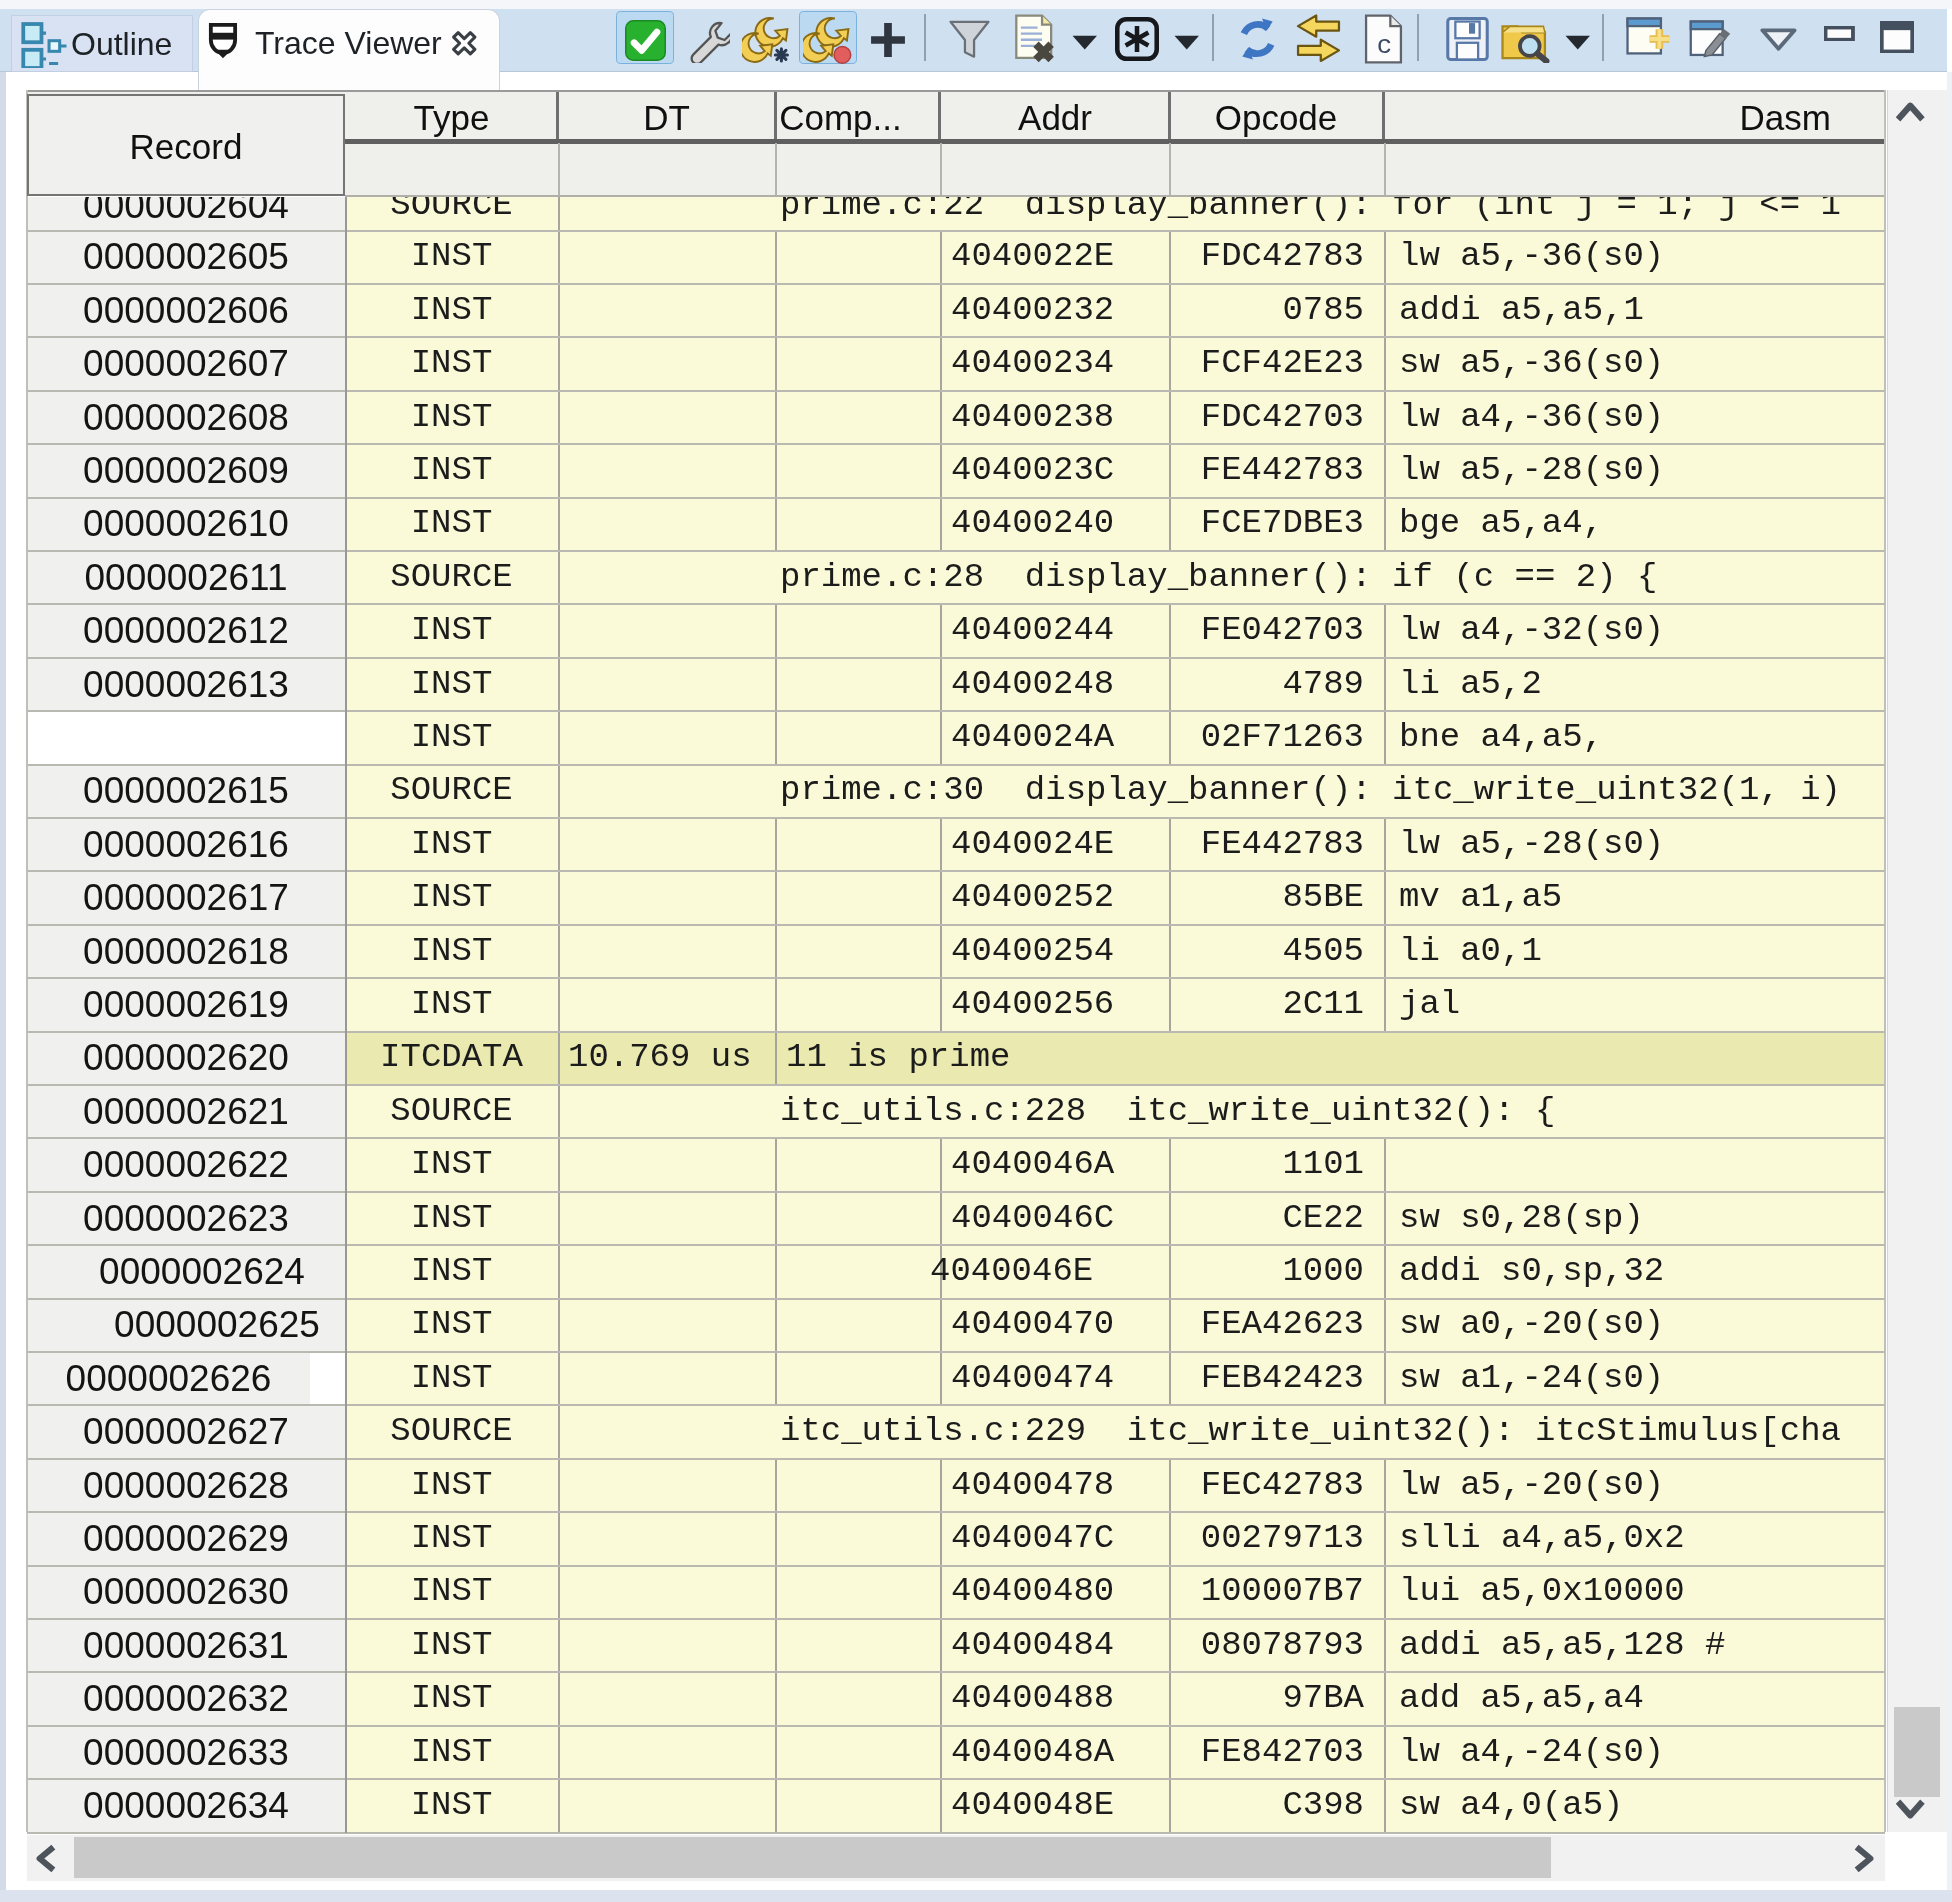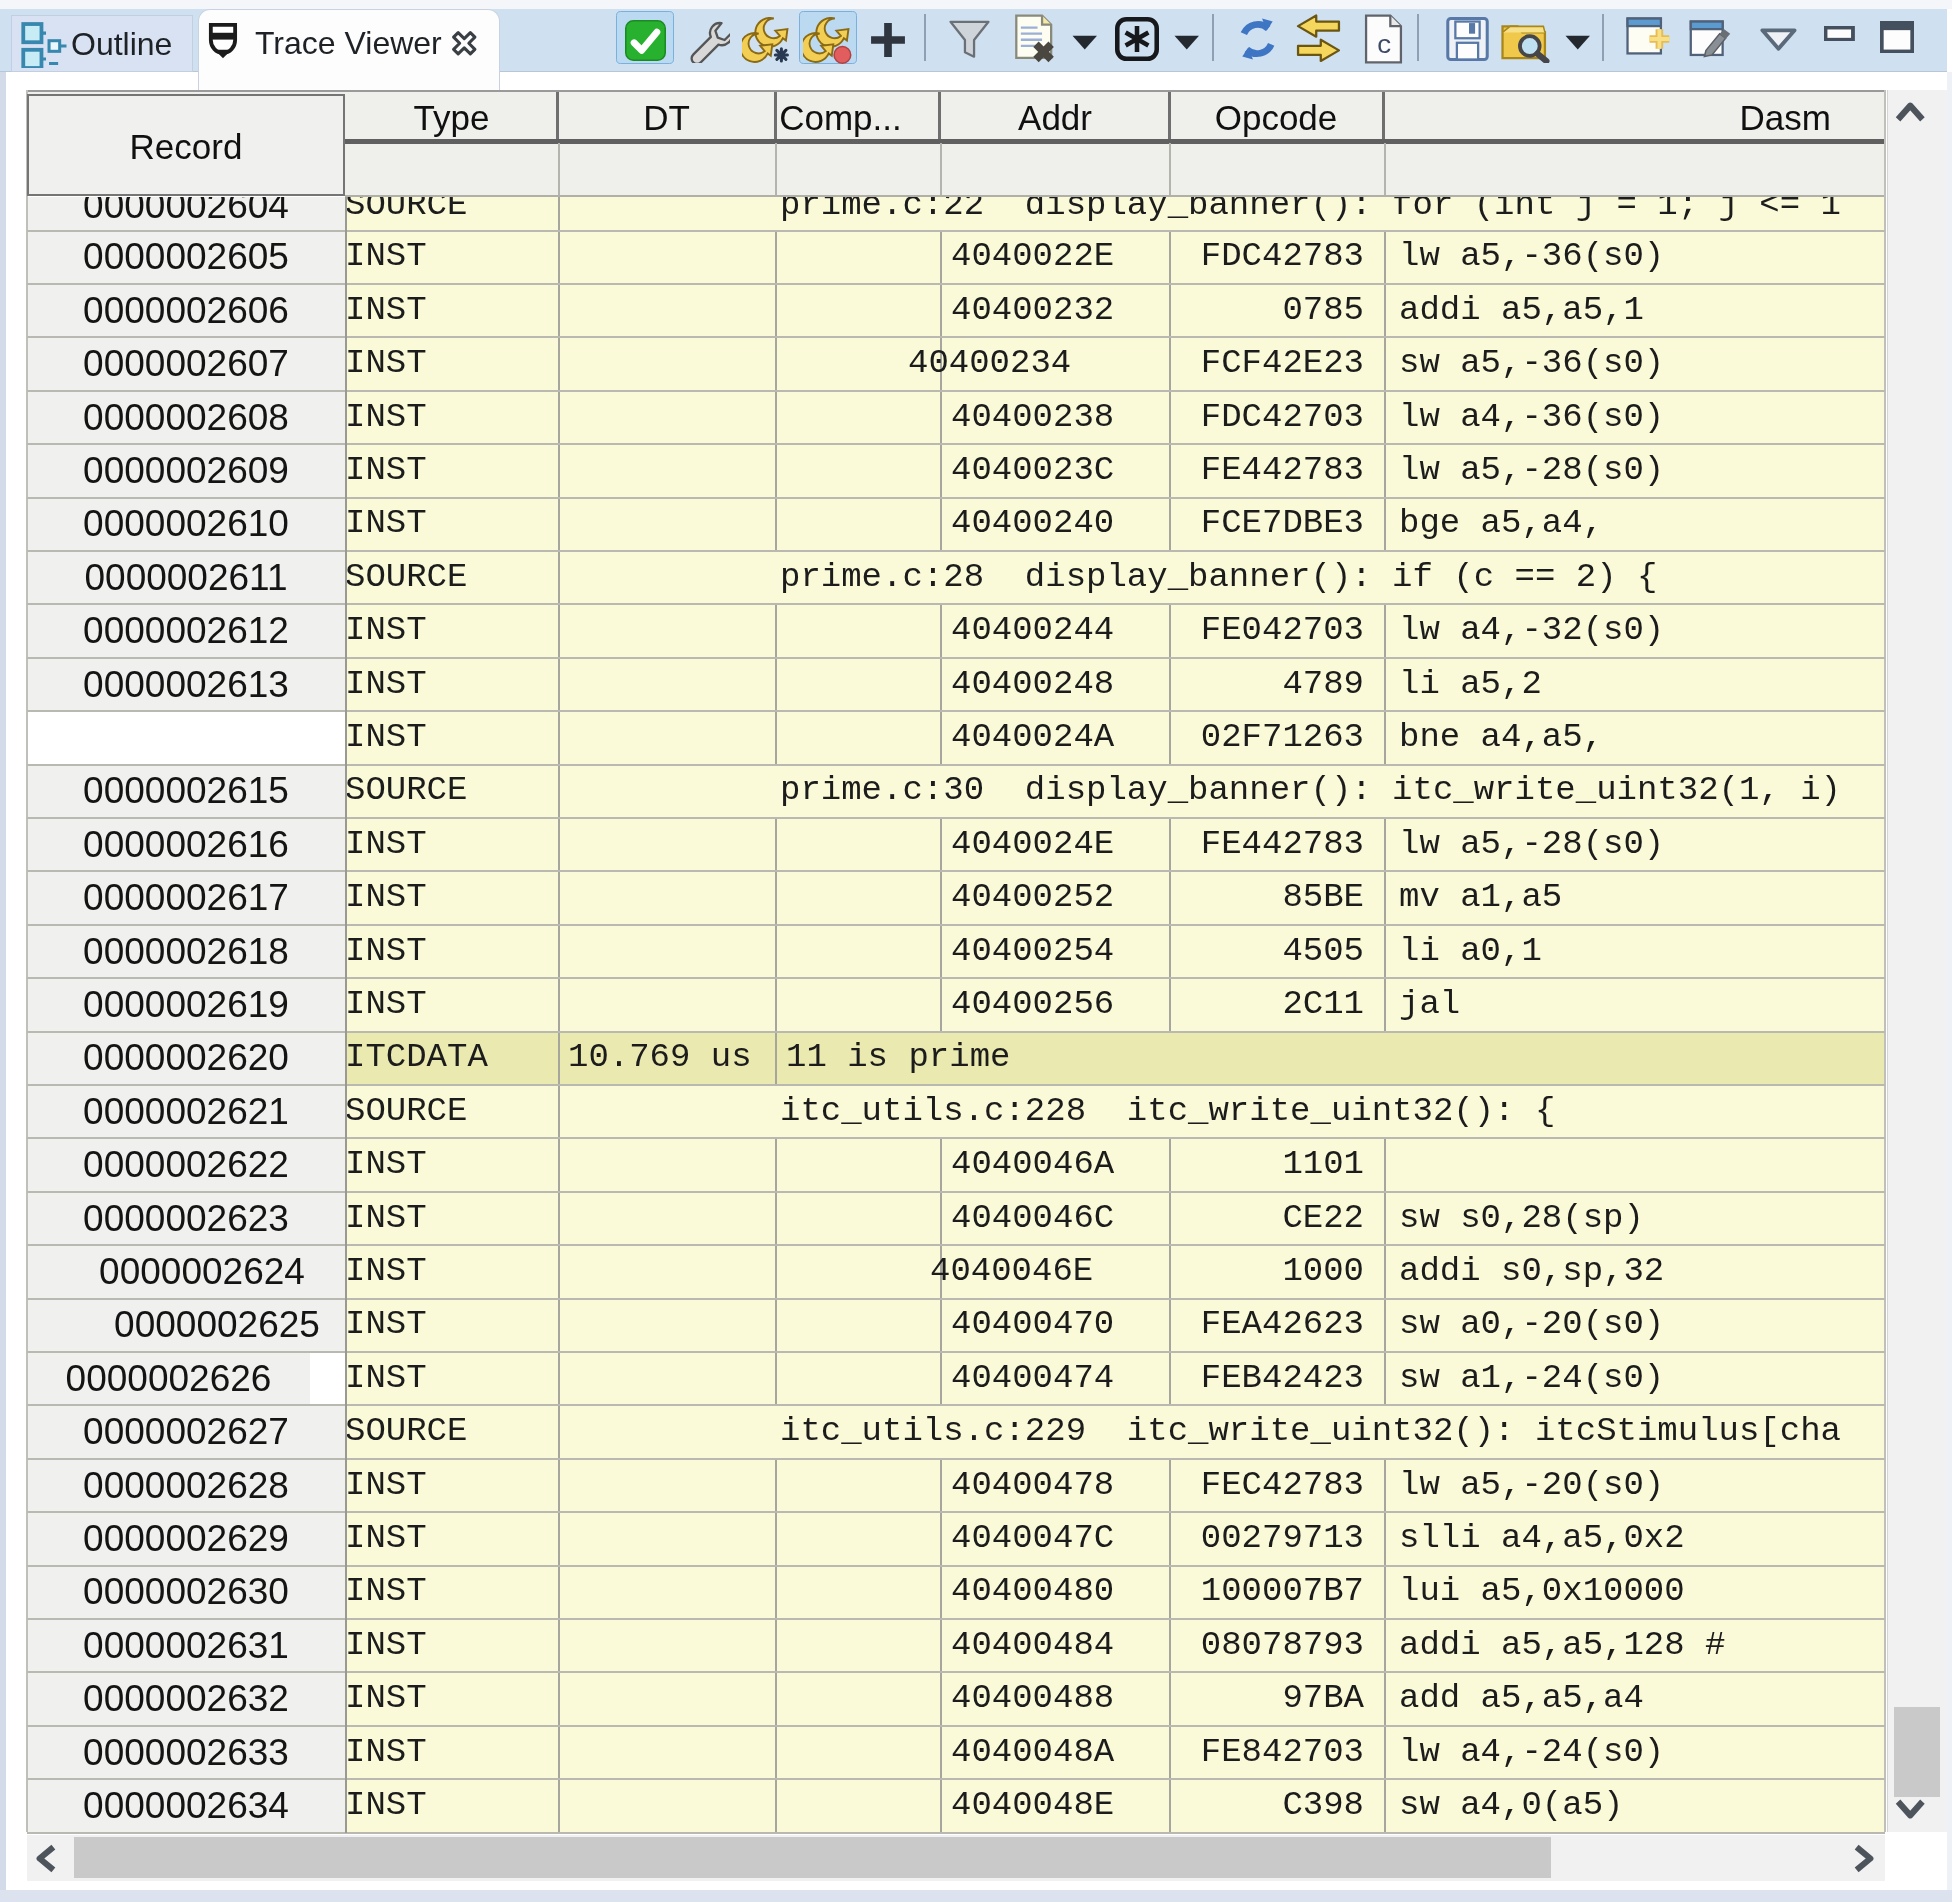--- a/index.html
+++ b/index.html
@@ -1,21 +1,21 @@
 <!DOCTYPE html>
 <html style="font-size:12.2px"><head><meta charset="utf-8"><style>
 * { margin:0; padding:0; box-sizing:border-box; }
 html,body { width:1953px; height:1903px; background:#ffffff; overflow:hidden; position:relative; }
 .row { position:absolute; left:0; width:1885px; height:53px; }
 .cell { position:absolute; top:0; height:53px; }
 .rec { background:#f0f0ee; text-align:center; font-family:'Liberation Sans',sans-serif;
        font-size:37px; color:#141414; line-height:53px; }
 .cm  { position:absolute; top:0; height:53px; line-height:53px; font-family:'Liberation Mono',monospace;
        font-size:34px; color:#1c1c1c; white-space:pre; }
-.ct  { width:213px; text-align:left; }
+.ct  { width:213px; text-align:center; }
 .vl  { position:absolute; top:0; width:1.5px; height:53px; background:#a6a69e; }
 .hl  { position:absolute; left:27px; width:1858px; height:1.5px; background:#b9b9b1; z-index:3; }
 .hlabel { position:absolute; top:93px; height:49px; line-height:49px; font-family:'Liberation Sans',sans-serif;
        font-size:35px; color:#101010; }
 </style></head><body>
 
 <div style="position:absolute;left:0;top:0;width:1953px;height:9.2px;background:#f4f6fa"></div>
 <div style="position:absolute;left:0;top:72px;width:6.1px;height:1830px;background:#d4dbe8"></div>
 <div style="position:absolute;left:1947px;top:72px;width:6.1px;height:1830px;background:#eef1f6"></div>
 <div style="position:absolute;left:0;top:1890px;width:1953px;height:12.2px;background:#dde3ee"></div>
@@ -213,21 +213,21 @@
   </div>
 <div class="row" style="top:337px">
     <div class="cell rec" style="left:27px;width:318px">0000002607</div>
     <div class="cell" style="left:345px;width:1540px;background:#fafad8"></div>
     <div class="cm ct" style="left:345px;width:213px">INST</div>
     <div class="vl" style="left:558px"></div>
     <div class="vl" style="left:775px"></div>
     <div class="vl" style="left:940px"></div>
     <div class="vl" style="left:1169px"></div>
     <div class="vl" style="left:1384px"></div>
-    <div class="cm" style="left:908px">40400234</div>
+    <div class="cm" style="left:951px">40400234</div>
     <div class="cm" style="left:1169px;width:195px;text-align:right">FCF42E23</div>
     <div class="cm" style="left:1399px">sw a5,-36(s0)</div>
   </div>
 <div class="row" style="top:391px">
     <div class="cell rec" style="left:27px;width:318px">0000002608</div>
     <div class="cell" style="left:345px;width:1540px;background:#fafad8"></div>
     <div class="cm ct" style="left:345px;width:213px">INST</div>
     <div class="vl" style="left:558px"></div>
     <div class="vl" style="left:775px"></div>
     <div class="vl" style="left:940px"></div>

